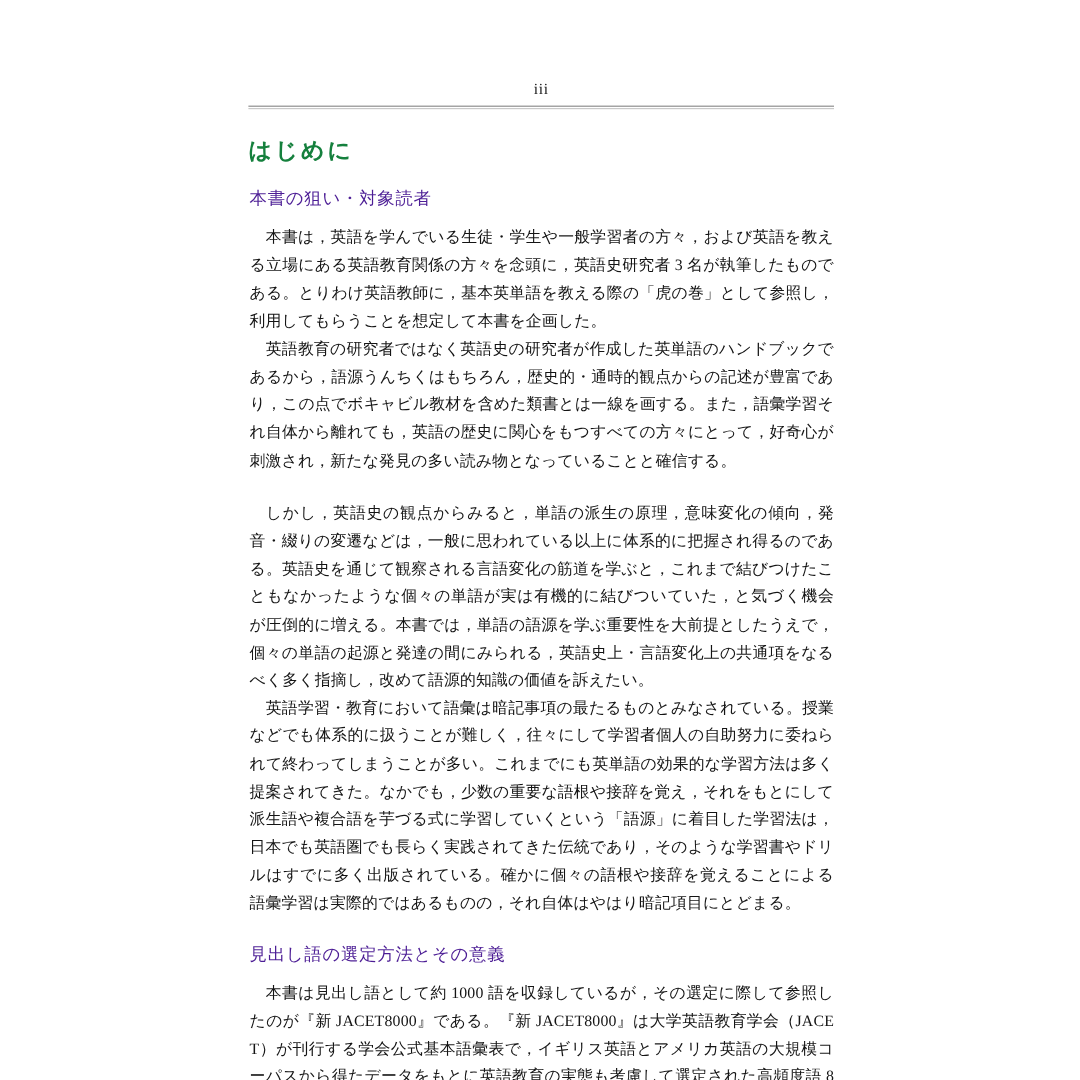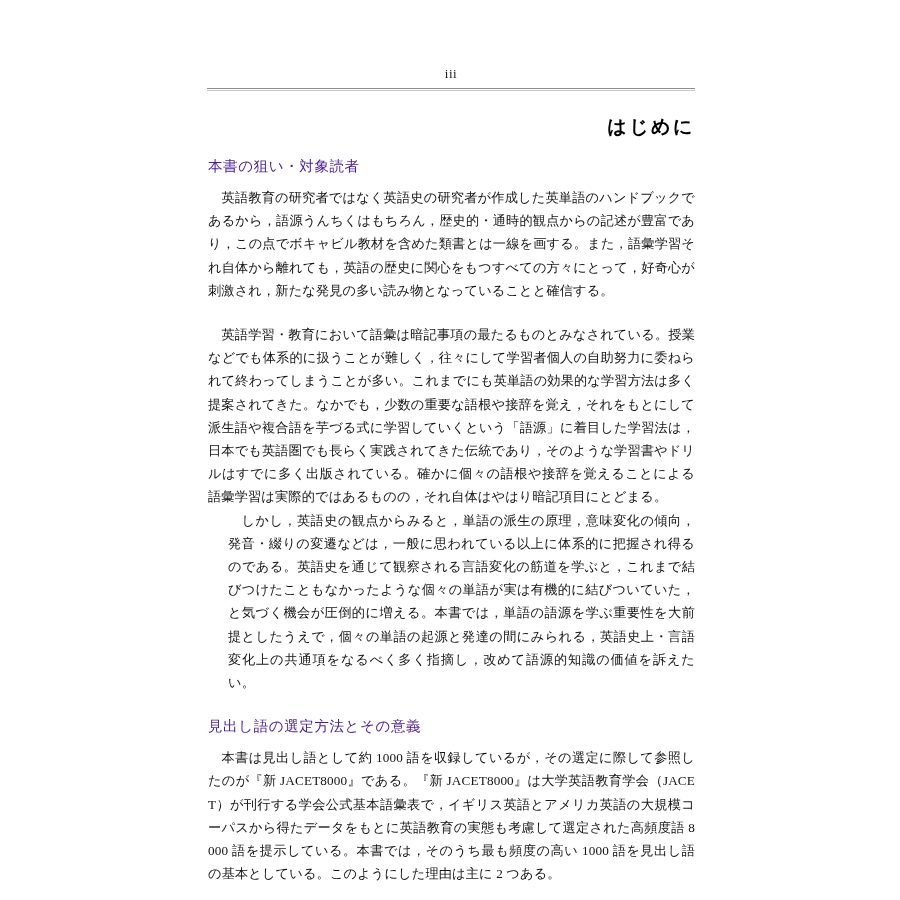--- a/index.html
+++ b/index.html
@@ -56,27 +56,27 @@
     height: 1px;
     background: #c9c9c9;
   }
 
   
   .chapter-title {
     position: absolute;
     left: 207px;
     top: 113px;
     width: 488px;
-    text-align: right;
+    text-align: left;
     font-size: 19px;
     line-height: 26px;
     font-weight: bold;
     letter-spacing: 2.5px;
     font-family: "DejaVu Sans", "Liberation Sans", sans-serif;
-    color: #000000;
+    color: #15803d;
   }
 
   
   .body-column {
     position: absolute;
     left: 208px;
     top: 155px;
     width: 487px;
   }
 
@@ -103,47 +103,47 @@
     margin: 0;
     text-align: justify;
     text-justify: inter-ideograph;
     text-indent: 13.5px;
     color: #141414;
     word-break: break-all;
   }
 
   .paragraph + .paragraph {
     margin-top: 0;
-    margin-left: 20px;
   }
 </style>
 </head>
 <body>
 
 <div class="page">
 
   <div class="running-head">iii</div>
 
   <div class="head-rule">
     <div class="rule-line-thick"></div>
     <div class="rule-line-thin"></div>
   </div>
 
   <div class="chapter-title">はじめに</div>
 
   <div class="body-column">
 
     <div class="section">
       <h2 class="section-heading">本書の狙い・対象読者</h2>
+      <p class="paragraph">本書は，英語を学んでいる生徒・学生や一般学習者の方々，および英語を教える立場にある英語教育関係の方々を念頭に，英語史研究者 3 名が執筆したものである。とりわけ英語教師に，基本英単語を教える際の「虎の巻」として参照し，利用してもらうことを想定して本書を企画した。</p>
       <p class="paragraph">英語教育の研究者ではなく英語史の研究者が作成した英単語のハンドブックであるから，語源うんちくはもちろん，歴史的・通時的観点からの記述が豊富であり，この点でボキャビル教材を含めた類書とは一線を画する。また，語彙学習それ自体から離れても，英語の歴史に関心をもつすべての方々にとって，好奇心が刺激され，新たな発見の多い読み物となっていることと確信する。</p>
     </div>
 
     <div class="section">
+      <p class="paragraph">しかし，英語史の観点からみると，単語の派生の原理，意味変化の傾向，発音・綴りの変遷などは，一般に思われている以上に体系的に把握され得るのである。英語史を通じて観察される言語変化の筋道を学ぶと，これまで結びつけたこともなかったような個々の単語が実は有機的に結びついていた，と気づく機会が圧倒的に増える。本書では，単語の語源を学ぶ重要性を大前提としたうえで，個々の単語の起源と発達の間にみられる，英語史上・言語変化上の共通項をなるべく多く指摘し，改めて語源的知識の価値を訴えたい。</p>
       <p class="paragraph">英語学習・教育において語彙は暗記事項の最たるものとみなされている。授業などでも体系的に扱うことが難しく，往々にして学習者個人の自助努力に委ねられて終わってしまうことが多い。これまでにも英単語の効果的な学習方法は多く提案されてきた。なかでも，少数の重要な語根や接辞を覚え，それをもとにして派生語や複合語を芋づる式に学習していくという「語源」に着目した学習法は，日本でも英語圏でも長らく実践されてきた伝統であり，そのような学習書やドリルはすでに多く出版されている。確かに個々の語根や接辞を覚えることによる語彙学習は実際的ではあるものの，それ自体はやはり暗記項目にとどまる。</p>
-      <p class="paragraph">しかし，英語史の観点からみると，単語の派生の原理，意味変化の傾向，発音・綴りの変遷などは，一般に思われている以上に体系的に把握され得るのである。英語史を通じて観察される言語変化の筋道を学ぶと，これまで結びつけたこともなかったような個々の単語が実は有機的に結びついていた，と気づく機会が圧倒的に増える。本書では，単語の語源を学ぶ重要性を大前提としたうえで，個々の単語の起源と発達の間にみられる，英語史上・言語変化上の共通項をなるべく多く指摘し，改めて語源的知識の価値を訴えたい。</p>
     </div>
 
     <div class="section">
       <h2 class="section-heading">見出し語の選定方法とその意義</h2>
       <p class="paragraph">本書は見出し語として約 1000 語を収録しているが，その選定に際して参照したのが『新 JACET8000』である。『新 JACET8000』は大学英語教育学会（JACET）が刊行する学会公式基本語彙表で，イギリス英語とアメリカ英語の大規模コーパスから得たデータをもとに英語教育の実態も考慮して選定された高頻度語 8000 語を提示している。本書では，そのうち最も頻度の高い 1000 語を見出し語の基本としている。このようにした理由は主に 2 つある。</p>
 
     </div>
 
   </div>
 

